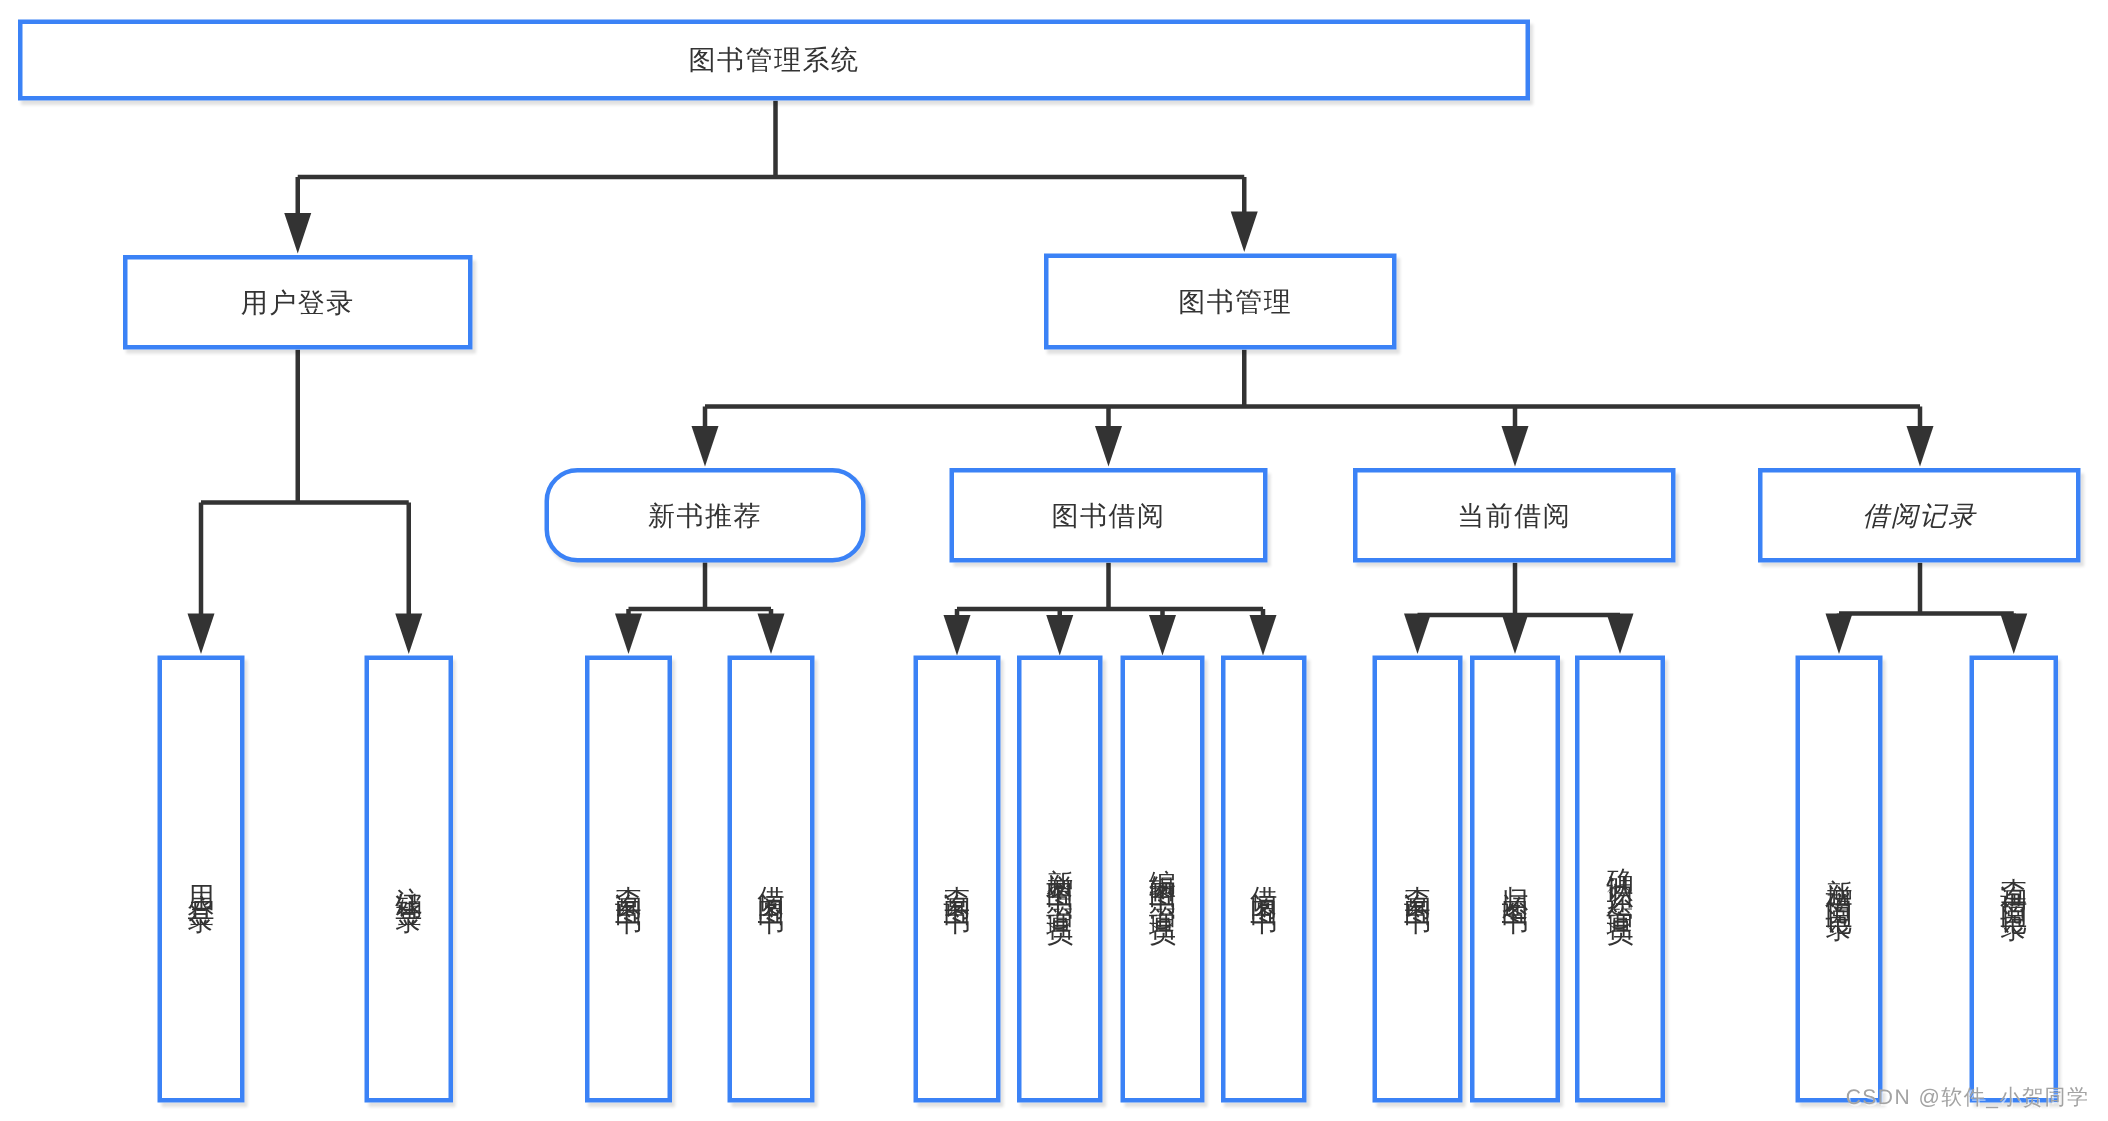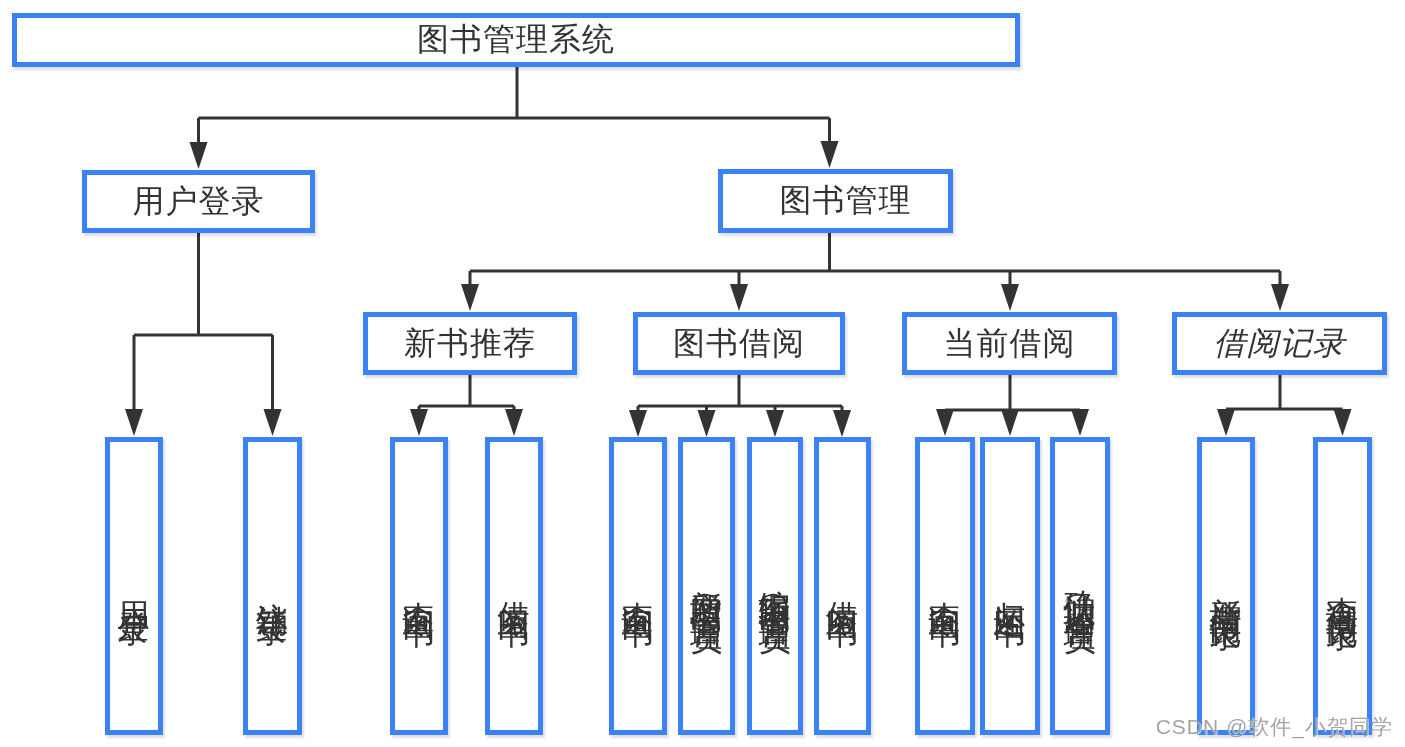--- a/index.html
+++ b/index.html
@@ -18,45 +18,45 @@
   }
   .connectors {
     position: absolute;
     left: 0;
     top: 0;
     z-index: 1;
   }
   .node {
     position: absolute;
     box-sizing: border-box;
-    border: 5px solid #3b82f6;
+    border: 3px solid #3b82f6;
     background: #ffffff;
     color: #333333;
     display: flex;
     align-items: center;
     justify-content: center;
-    font-size: 32px;
+    font-size: 18px;
     letter-spacing: 1px;
     z-index: 2;
     box-shadow: 2px 3px 2px rgba(0,0,0,0.12);
     white-space: nowrap;
   }
   .leaf {
     writing-mode: vertical-rl;
     letter-spacing: 5px;
     line-height: 1;
     white-space: normal;
   }
   .watermark {
     position: absolute;
     right: 12px;
     bottom: 6px;
     z-index: 3;
     color: #a3a3a3;
-    font-size: 21px;
+    font-size: 14px;
     letter-spacing: 1px;
     text-shadow: 1px 1px 0 rgba(255,255,255,0.6);
   }
 </style>
 </head>
 <body>
 
 <div class="canvas">
 
   <svg class="connectors" width="1405" height="747" viewBox="0 0 1405 747">
@@ -88,23 +88,23 @@
       <polygon points="1010,436 1001,409 1019,409"></polygon>
       <polygon points="1080,436 1071,409 1089,409"></polygon>
       <polygon points="1226,436 1217,409 1235,409"></polygon>
       <polygon points="1342.5,436 1333.5,409 1351.5,409"></polygon>
     </g>
   </svg>
 
   <div class="node" style="left:12px; top:13px; width:1008px; height:54px;">图书管理系统</div>
 
   <div class="node" style="left:82px; top:170px; width:233px; height:63px;">用户登录</div>
-  <div class="node" style="left:718px; top:169px; width:235px; height:64px;padding-left:20px;">图书管理</div>
+  <div class="node" style="left:696px; top:169px; width:235px; height:64px;padding-left:20px;">图书管理</div>
 
-  <div class="node" style="left:363px; top:312px; width:214px; height:63px;">新书推荐</div>
+  <div class="node" style="left:363px; top:312px; width:214px; height:63px;border-radius:22px;">新书推荐</div>
   <div class="node" style="left:902px; top:312px; width:215px; height:63px;">当前借阅</div>
   <div class="node" style="left:633px; top:312px; width:212px; height:63px;">图书借阅</div>
   <div class="node" style="left:1172px; top:312px; width:215px; height:63px;font-style:italic;">借阅记录</div>
 
   <div class="node leaf" style="left:105px; top:437px; width:58px; height:298px;">用户登录</div>
   <div class="node leaf" style="left:243px; top:437px; width:59px; height:298px;">注销登录</div>
 
   <div class="node leaf" style="left:390px; top:437px; width:58px; height:298px;">查询图书</div>
   <div class="node leaf" style="left:485px; top:437px; width:58px; height:298px;">借阅图书</div>
 

